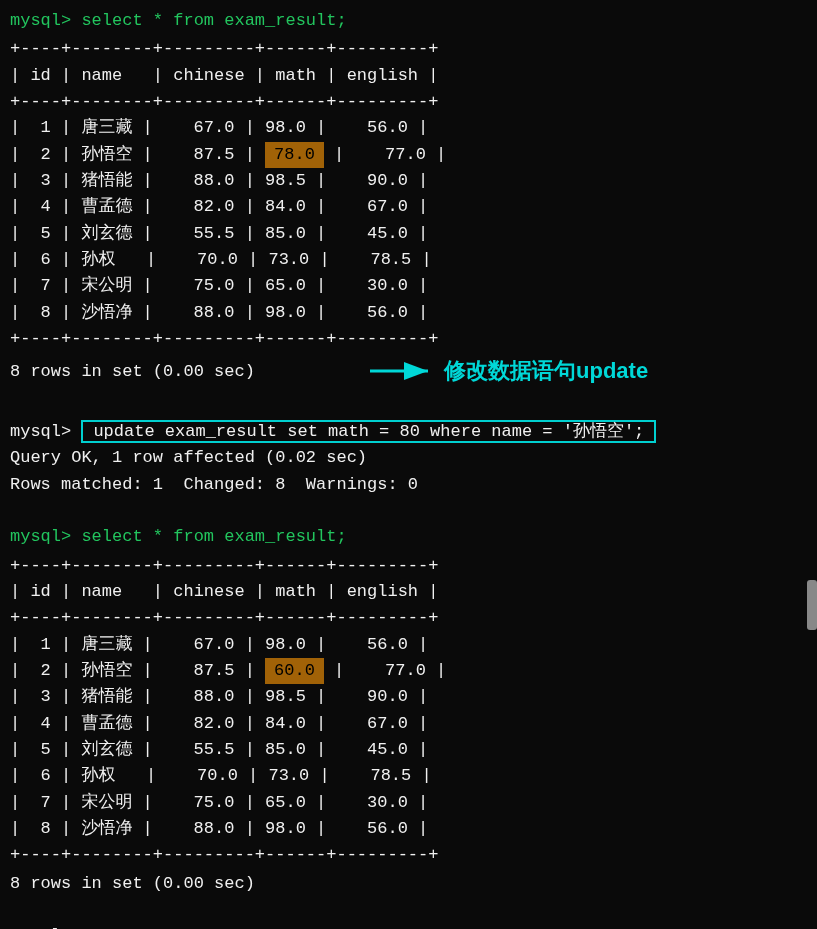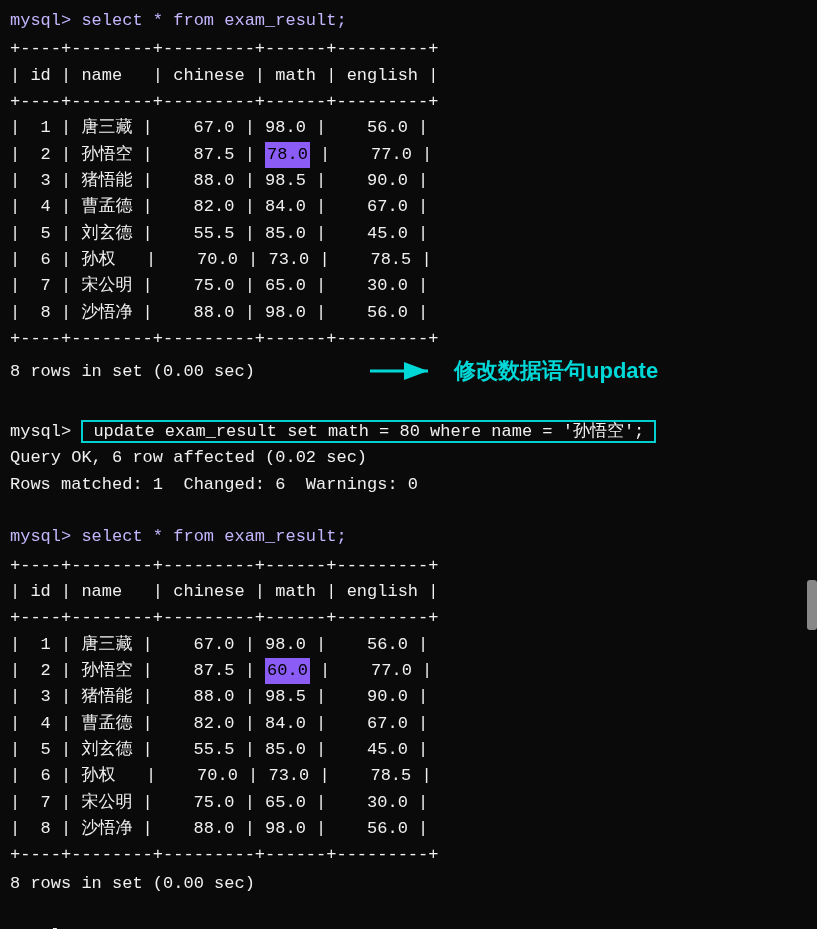--- a/index.html
+++ b/index.html
@@ -11,33 +11,33 @@
       width: 817px;
       min-height: 929px;
       padding: 8px 10px;
       position: relative;
       overflow-x: hidden;
     }
     .terminal-line {
       white-space: pre;
       line-height: 1.55;
     }
-    .prompt { color: #c4b5fd; }
+    .prompt { color: #22c55e; }
     .table-container {
       margin: 2px 0;
     }
     .table-row {
       white-space: pre;
       line-height: 1.55;
     }
     .highlight-cell {
-      background-color: #8b5cf6;
+      background-color: #a16207;
       color: #000;
       display: inline-block;
-      padding: 0 2px;
+      padding: 0 9px;
     }
     .annotation-text {
       color: #00d8d8;
       font-family: sans-serif;
       font-size: 22px;
       font-weight: bold;
       white-space: nowrap;
     }
     .scrollbar {
       position: absolute;
@@ -63,39 +63,39 @@
   <div class="table-row">|  5 | 刘玄德 |    55.5 | 85.0 |    45.0 |</div>
   <div class="table-row">|  6 | 孙权   |    70.0 | 73.0 |    78.5 |</div>
   <div class="table-row">|  7 | 宋公明 |    75.0 | 65.0 |    30.0 |</div>
   <div class="table-row">|  8 | 沙悟净 |    88.0 | 98.0 |    56.0 |</div>
   <div class="table-row">+----+--------+---------+------+---------+</div>
 </div>
 
 <div style="position:relative; display:flex; align-items:center; height:36px; margin: 2px 0;">
   <span class="terminal-line" style="line-height:36px;">8 rows in set (0.00 sec)</span>
 
-  <div style="position:absolute; left:360px; top:2px; display:flex; align-items:center; gap:14px;">
+  <div style="position:absolute; left:360px; top:2px; display:flex; align-items:center; gap:4px;">
     <svg width="70" height="28" viewBox="0 0 70 28">
       <defs>
         <marker id="arrowhead" markerWidth="8" markerHeight="6" refX="8" refY="3" orient="auto">
           <polygon points="0 0, 8 3, 0 6" fill="#00d8d8"></polygon>
         </marker>
       </defs>
       <line x1="0" y1="14" x2="58" y2="14" stroke="#00d8d8" stroke-width="3" marker-end="url(#arrowhead)"></line>
     </svg>
     <span class="annotation-text">修改数据语句update</span>
   </div>
 </div>
 
 <div class="terminal-line">&nbsp;</div>
 
 <div class="terminal-line"><span>mysql&gt; </span><span style="border:2px solid #00d0d0; padding:0 10px; display:inline;"><span>update exam_result set math = 80 where name = '孙悟空';</span></span></div>
 
-<div class="terminal-line">Query OK, 6 row affected (0.02 sec)</div>
-<div class="terminal-line">Rows matched: 1  Changed: 6  Warnings: 0</div>
+<div class="terminal-line">Query OK, 1 row affected (0.02 sec)</div>
+<div class="terminal-line">Rows matched: 1  Changed: 8  Warnings: 0</div>
 
 <div class="terminal-line">&nbsp;</div>
 
 <div class="terminal-line prompt"><span>mysql&gt; </span><span>select * from exam_result;</span></div>
 
 <div class="table-container">
   <div class="table-row">+----+--------+---------+------+---------+</div>
   <div class="table-row">| id | name   | chinese | math | english |</div>
   <div class="table-row">+----+--------+---------+------+---------+</div>
   <div class="table-row">|  1 | 唐三藏 |    67.0 | 98.0 |    56.0 |</div>

